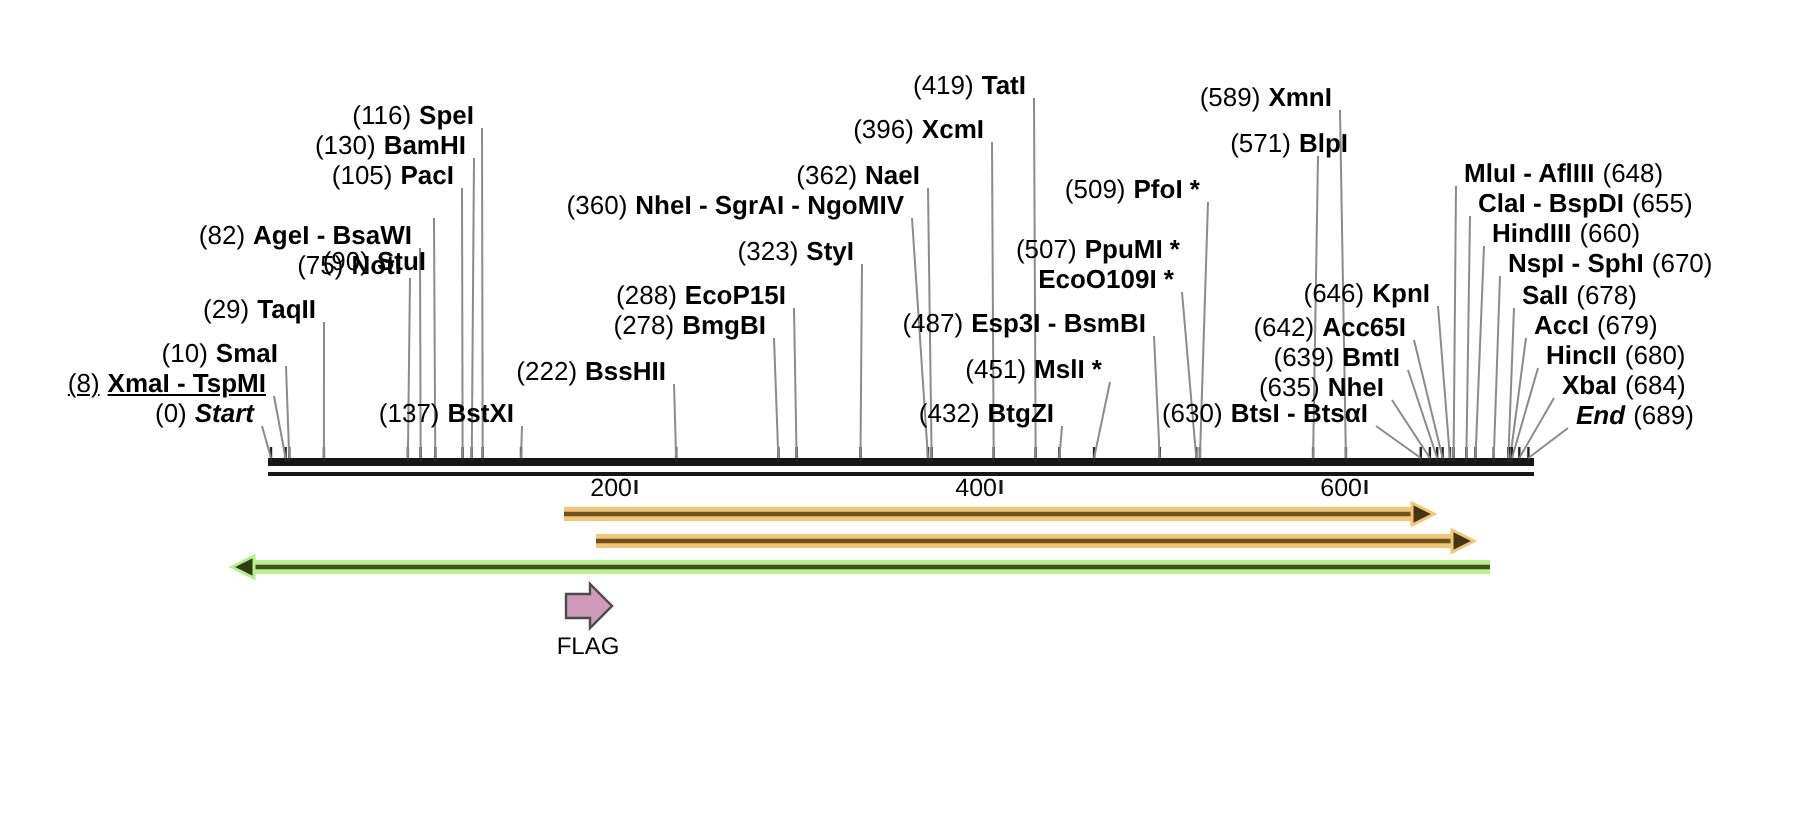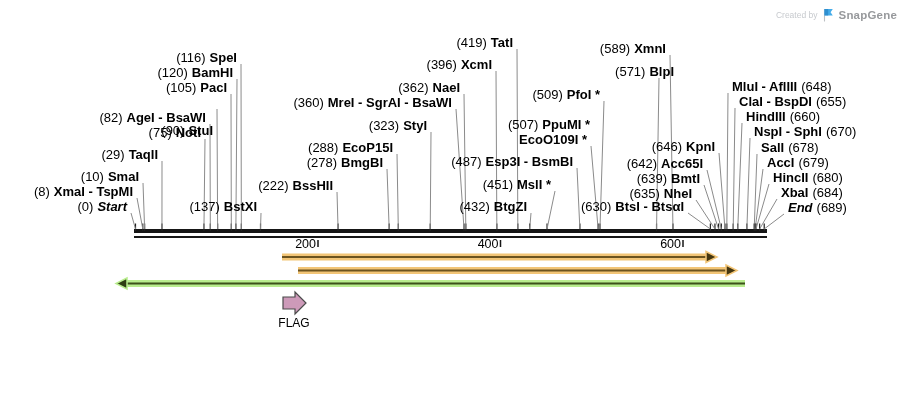--- a/index.html
+++ b/index.html
@@ -19,29 +19,20 @@
   .map-length{font-size:12.5px;margin-top:3px;}
   .watermark{position:absolute;top:8px;right:6px;display:flex;align-items:center;gap:5px;}
   .wm-created{font-size:8.5px;color:#c7cace;}
   .wm-brand{font-size:11.5px;font-weight:bold;color:#97999c;letter-spacing:.2px;}
 </style>
 </head>
 <body>
 
 <div class="canvas">
 
-  <div class="watermark">
-    <span class="wm-created">Created by</span>
-    <svg width="11" height="14" viewBox="0 0 11 14">
-      <path d="M1.5 13.5 V1" stroke="#bcc0c4" stroke-width="1.1" fill="none"></path>
-      <path d="M1.5 1 L9.8 1 L7.6 4.2 L9.8 7.4 L1.5 7.4 Z" fill="#45ACE9"></path>
-      <path d="M1.5 1 L5.2 1 L5.2 7.4 L1.5 7.4 Z" fill="#2E8FD0"></path>
-    </svg>
-    <span class="wm-brand">SnapGene</span>
-  </div>
 
   <svg id="map-svg" width="903" height="407" viewBox="0 0 903 407">
       <rect x="134" y="229" width="633" height="4" fill="#161616"></rect>
       <rect x="134" y="236" width="633" height="2" fill="#161616"></rect>
       <line x1="318" y1="240" x2="318" y2="247" stroke="#161616" stroke-width="1.5"></line>
       <line x1="500.5" y1="240" x2="500.5" y2="247" stroke="#161616" stroke-width="1.5"></line>
       <line x1="683" y1="240" x2="683" y2="247" stroke="#161616" stroke-width="1.5"></line>
       <line x1="241.35" y1="223.5" x2="241.35" y2="231" stroke="#222222" stroke-width="1.2"></line>
       <line x1="241" y1="64" x2="241.35" y2="229" stroke="#8b8b8b" stroke-width="1"></line>
       <line x1="235.875" y1="223.5" x2="235.875" y2="231" stroke="#222222" stroke-width="1.2"></line>
@@ -132,35 +123,35 @@
       <line x1="745" y1="283.5" x2="125" y2="283.5" stroke="#3D511B" stroke-width="2.2"></line>
       <polygon points="127,278 116,283.5 127,289" fill="#2E3E12" stroke="#B9ED8E" stroke-width="1.5"></polygon>
       <polygon points="283,297 295,297 295,292 306,303 295,314 295,309 283,309" fill="#CD9AB9" stroke="#4b4b4b" stroke-width="1.2"></polygon>
     </svg>
 
   <div id="overlay">
       <div class="ruler-num" style="left: 316px; top: 238px;">200</div>
       <div class="ruler-num" style="left: 498.5px; top: 238px;">400</div>
       <div class="ruler-num" style="left: 681px; top: 238px;">600</div>
       <div class="site-label align-r" style="left: 237px; top: 51px;"><span class="pre">(116)</span><span class="nm">SpeI</span></div>
-      <div class="site-label align-r" style="left: 233px; top: 66px;"><span class="pre">(120)</span><span class="nm">BamHI</span></div>
+      <div class="site-label align-r" style="left: 233px; top: 66px;"><span class="pre">(130)</span><span class="nm">BamHI</span></div>
       <div class="site-label align-r" style="left: 227px; top: 81px;"><span class="pre">(105)</span><span class="nm">PacI</span></div>
       <div class="site-label align-r" style="left: 213px; top: 96px; margin-top: 28px;"><span class="pre">(90)</span><span class="nm">StuI</span></div>
       <div class="site-label align-r" style="left: 206px; top: 111px;"><span class="pre">(82)</span><span class="nm">AgeI - BsaWI</span></div>
       <div class="site-label align-r" style="left: 201px; top: 126px;"><span class="pre">(75)</span><span class="nm">NotI</span></div>
       <div class="site-label align-r" style="left: 158px; top: 148px;"><span class="pre">(29)</span><span class="nm">TaqII</span></div>
       <div class="site-label align-r" style="left: 139px; top: 170px;"><span class="pre">(10)</span><span class="nm">SmaI</span></div>
-      <div class="site-label align-r" style="left: 133px; top: 185px;"><span class="pre">(8)</span><span class="nm">XmaI - TspMI</span></div>
+      <div class="site-label align-r" style="left: 133px; top: 185px; text-decoration: underline;"><span class="pre">(8)</span><span class="nm">XmaI - TspMI</span></div>
       <div class="site-label align-r" style="left: 127px; top: 200px;"><span class="pre">(0)</span><span class="nm it">Start</span></div>
       <div class="site-label align-r" style="left: 257px; top: 200px;"><span class="pre">(137)</span><span class="nm">BstXI</span></div>
       <div class="site-label align-r" style="left: 333px; top: 179px;"><span class="pre">(222)</span><span class="nm">BssHII</span></div>
       <div class="site-label align-r" style="left: 383px; top: 156px;"><span class="pre">(278)</span><span class="nm">BmgBI</span></div>
       <div class="site-label align-r" style="left: 393px; top: 141px;"><span class="pre">(288)</span><span class="nm">EcoP15I</span></div>
       <div class="site-label align-r" style="left: 427px; top: 119px;"><span class="pre">(323)</span><span class="nm">StyI</span></div>
-      <div class="site-label align-r" style="left: 452px; top: 96px;"><span class="pre">(360)</span><span class="nm">MreI - SgrAI - BsaWI</span></div>
+      <div class="site-label align-r" style="left: 452px; top: 96px;"><span class="pre">(360)</span><span class="nm">NheI - SgrAI - NgoMIV</span></div>
       <div class="site-label align-r" style="left: 460px; top: 81px;"><span class="pre">(362)</span><span class="nm">NaeI</span></div>
       <div class="site-label align-r" style="left: 492px; top: 58px; padding-left: 28px;"><span class="pre">(396)</span><span class="nm">XcmI</span></div>
       <div class="site-label align-r" style="left: 513px; top: 36px;"><span class="pre">(419)</span><span class="nm">TatI</span></div>
       <div class="site-label align-r" style="left: 527px; top: 200px;"><span class="pre">(432)</span><span class="nm">BtgZI</span></div>
       <div class="site-label align-r" style="left: 551px; top: 178px;"><span class="pre">(451)</span><span class="nm">MslI *</span></div>
       <div class="site-label align-r" style="left: 573px; top: 155px;"><span class="pre">(487)</span><span class="nm">Esp3I - BsmBI</span></div>
       <div class="site-label align-r" style="left: 590px; top: 118px;"><span class="pre">(507)</span><span class="nm">PpuMI *</span></div>
       <div class="site-label align-r" style="left: 587px; top: 133px;"><span class="nm">EcoO109I *</span></div>
       <div class="site-label align-r" style="left: 600px; top: 88px;"><span class="pre">(509)</span><span class="nm">PfoI *</span></div>
       <div class="site-label align-r" style="left: 674px; top: 65px;"><span class="pre">(571)</span><span class="nm">BlpI</span></div>

